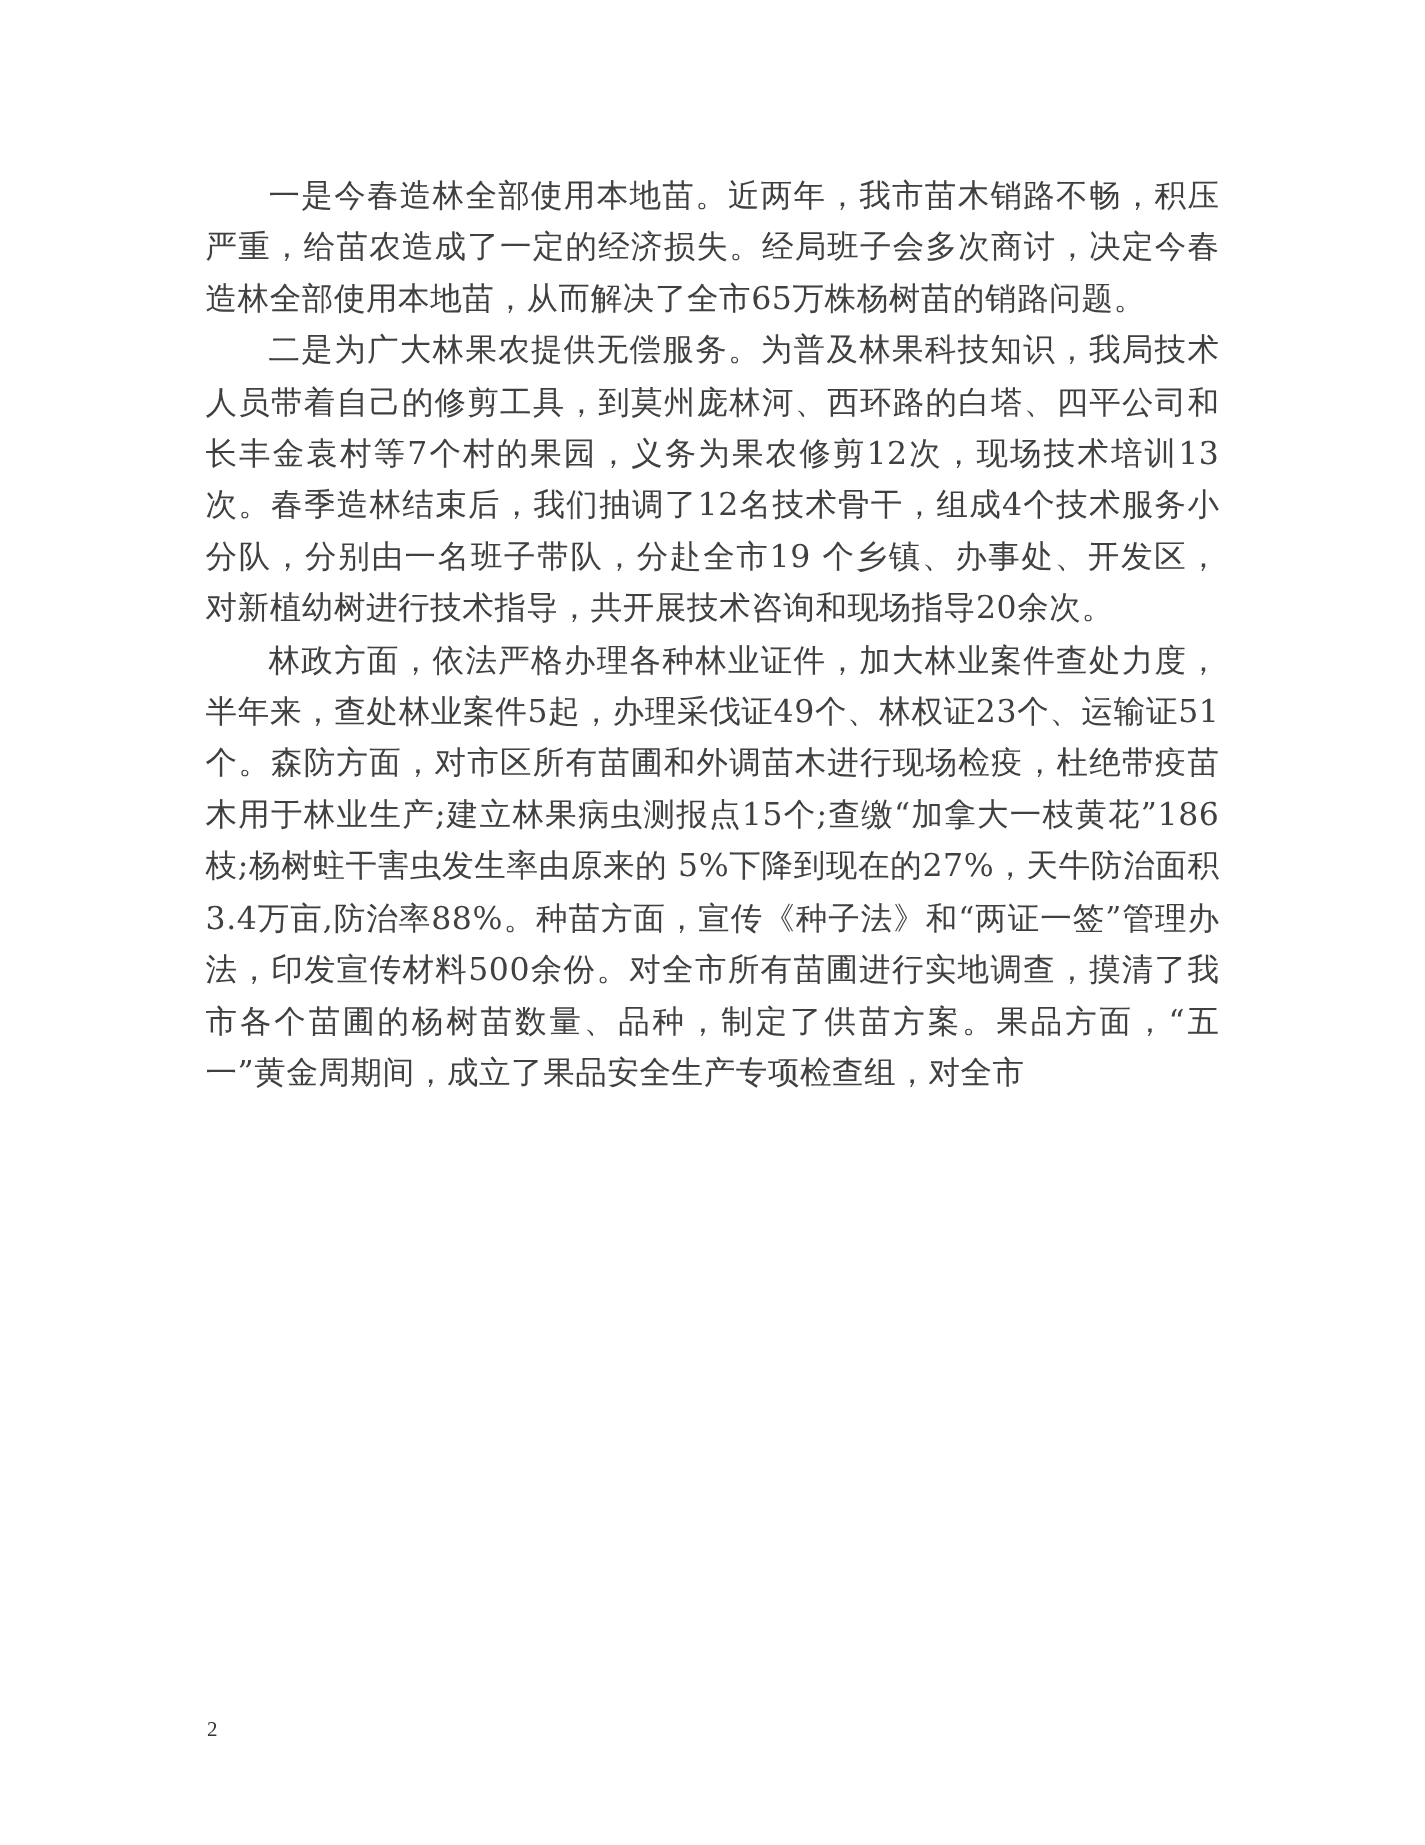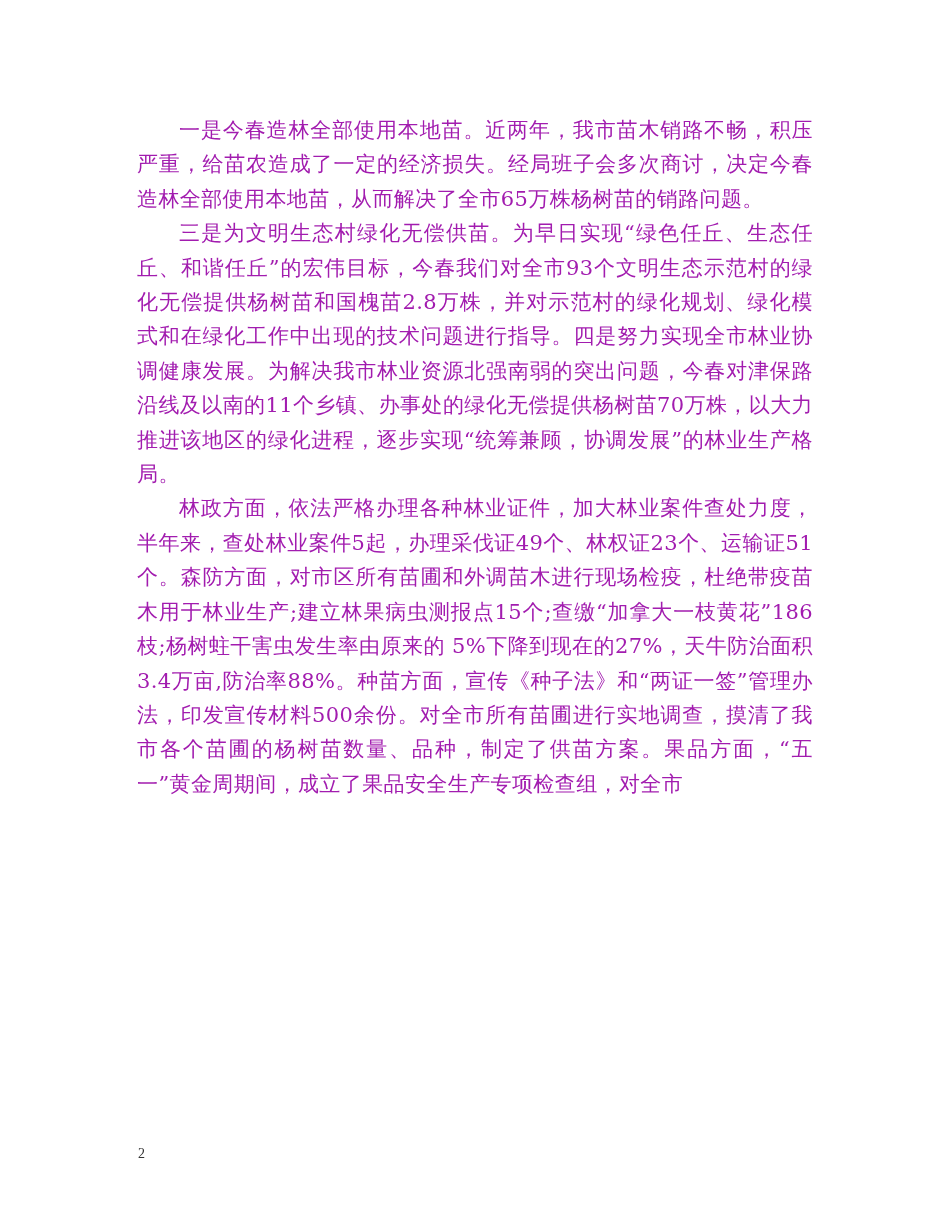--- a/index.html
+++ b/index.html
@@ -5,38 +5,38 @@
   html, body { margin: 0; padding: 0; background: #ffffff; }
   body { width: 950px; height: 1230px; position: relative; overflow: hidden; }
   .page {
     position: absolute;
     left: 137px;
     top: 113px;
     width: 676px;
     font-family: "DejaVu Serif", "Liberation Serif", serif;
     font-size: 21px;
     line-height: 34.4px;
-    color: #a21caf;
+    color: #404040;
     text-align: justify;
     text-justify: inter-character;
     letter-spacing: 0.4px;
   }
   .page p { margin: 0; text-indent: 2em; }
   .page p.heading { text-indent: 2em; }
   .page-number {
     position: absolute;
     left: 138px;
     top: 1146px;
     font-family: "Liberation Serif", "DejaVu Serif", serif;
     font-size: 14px;
     color: #333333;
   }
 </style>
 </head>
 <body>
 
 <div class="page">
   <p>一是今春造林全部使用本地苗。近两年，我市苗木销路不畅，积压严重，给苗农造成了一定的经济损失。经局班子会多次商讨，决定今春造林全部使用本地苗，从而解决了全市65万株杨树苗的销路问题。</p>
-  <p>三是为文明生态村绿化无偿供苗。为早日实现“绿色任丘、生态任丘、和谐任丘”的宏伟目标，今春我们对全市93个文明生态示范村的绿化无偿提供杨树苗和国槐苗2.8万株，并对示范村的绿化规划、绿化模式和在绿化工作中出现的技术问题进行指导。四是努力实现全市林业协调健康发展。为解决我市林业资源北强南弱的突出问题，今春对津保路沿线及以南的11个乡镇、办事处的绿化无偿提供杨树苗70万株，以大力推进该地区的绿化进程，逐步实现“统筹兼顾，协调发展”的林业生产格局。</p>
+  <p>二是为广大林果农提供无偿服务。为普及林果科技知识，我局技术人员带着自己的修剪工具，到莫州庞林河、西环路的白塔、四平公司和长丰金袁村等7个村的果园，义务为果农修剪12次，现场技术培训13次。春季造林结束后，我们抽调了12名技术骨干，组成4个技术服务小分队，分别由一名班子带队，分赴全市19 个乡镇、办事处、开发区，对新植幼树进行技术指导，共开展技术咨询和现场指导20余次。</p>
   <p>林政方面，依法严格办理各种林业证件，加大林业案件查处力度，半年来，查处林业案件5起，办理采伐证49个、林权证23个、运输证51个。森防方面，对市区所有苗圃和外调苗木进行现场检疫，杜绝带疫苗木用于林业生产;建立林果病虫测报点15个;查缴“加拿大一枝黄花”186枝;杨树蛀干害虫发生率由原来的 5%下降到现在的27%，天牛防治面积3.4万亩,防治率88%。种苗方面，宣传《种子法》和“两证一签”管理办法，印发宣传材料500余份。对全市所有苗圃进行实地调查，摸清了我市各个苗圃的杨树苗数量、品种，制定了供苗方案。果品方面，“五一”黄金周期间，成立了果品安全生产专项检查组，对全市</p>
 </div>
 
 <div class="page-number">2</div>
 
 </body></html>

